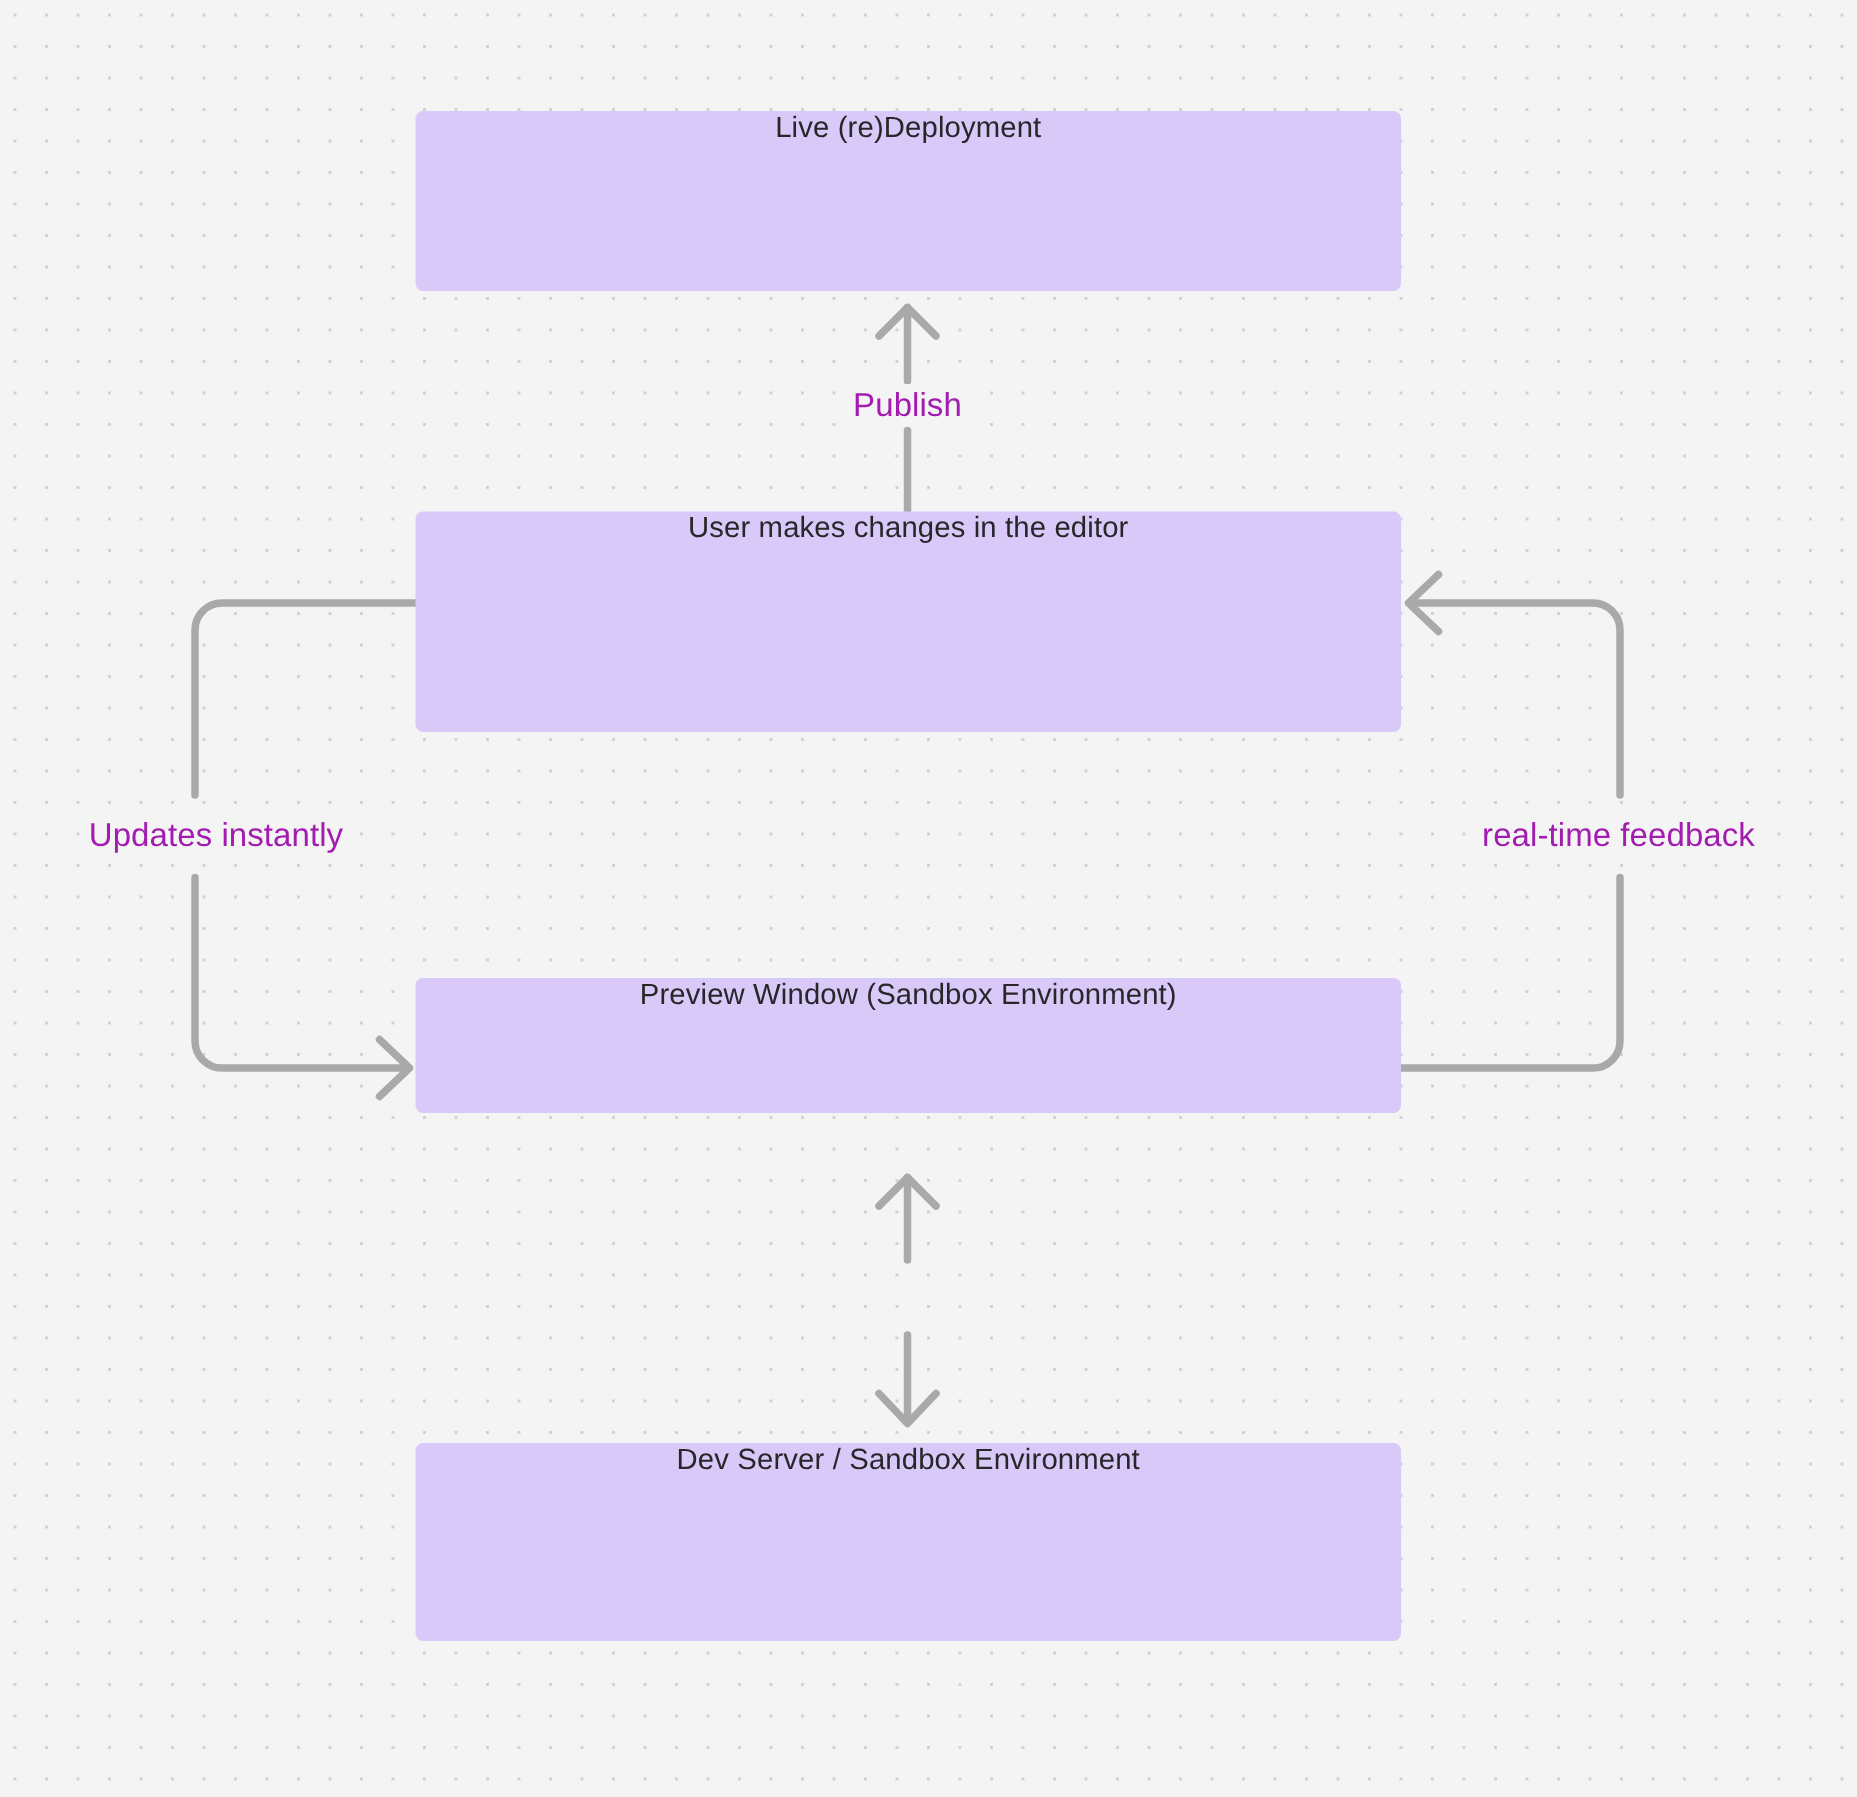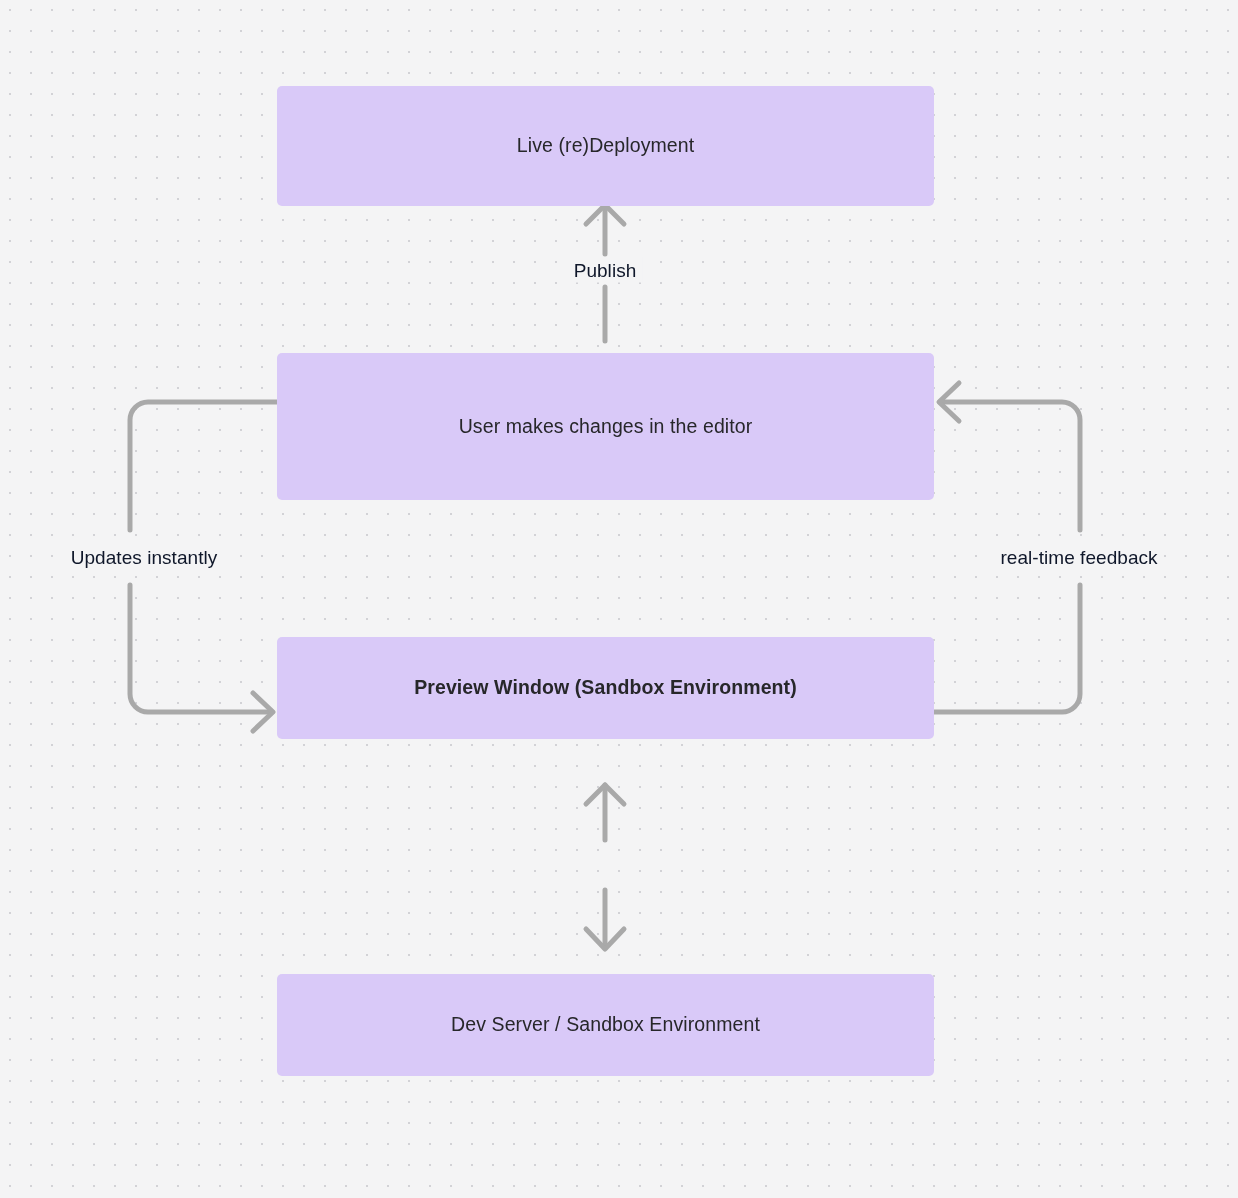--- a/index.html
+++ b/index.html
@@ -30,37 +30,35 @@
     top: 0;
     width: 1238px;
     height: 1198px;
     pointer-events: none;
   }
   .node {
     position: absolute;
     background: #d9c9f8;
     border-radius: 5px;
     display: flex;
-    align-items: center;
     justify-content: center;
     box-sizing: border-box;
-    margin-top: 12px;
   }
   .node-label {
     font-size: 19.5px;
     color: #27272a;
     letter-spacing: 0.1px;
     line-height: 1.2;
     text-align: center;
     white-space: nowrap;
   }
   .edge-label {
     position: absolute;
-    font-size: 19px;
-    color: #0f172a;
+    font-size: 22px;
+    color: #a21caf;
     letter-spacing: 0.05px;
     line-height: 1;
     white-space: nowrap;
     background: #f4f4f5;
     padding: 3px 6px;
     transform: translate(-50%, -50%);
   }
 </style>
 </head>
 <body>
@@ -100,25 +98,25 @@
   </svg>
 
   <div class="node" style="left:277px; top:74px; width:657px; height:120px;">
     <span class="node-label">Live (re)Deployment</span>
   </div>
 
   <div class="node" style="left:277px; top:341px; width:657px; height:147px;">
     <span class="node-label">User makes changes in the editor</span>
   </div>
 
-  <div class="node" style="left:277px; top:625px; width:657px; height:102px;font-weight:bold;">
+  <div class="node" style="left:277px; top:652px; width:657px; height:90px;">
     <span class="node-label">Preview Window (Sandbox Environment)</span>
   </div>
 
-  <div class="node" style="left:277px; top:962px; width:657px; height:102px;">
+  <div class="node" style="left:277px; top:962px; width:657px; height:132px;">
     <span class="node-label">Dev Server / Sandbox Environment</span>
   </div>
 
   <div class="edge-label" style="left:605px; top:270px;">Publish</div>
 
   <div class="edge-label" style="left:144px; top:557px;">Updates instantly</div>
 
   <div class="edge-label" style="left:1079px; top:557px;">real-time feedback</div>
 
 

